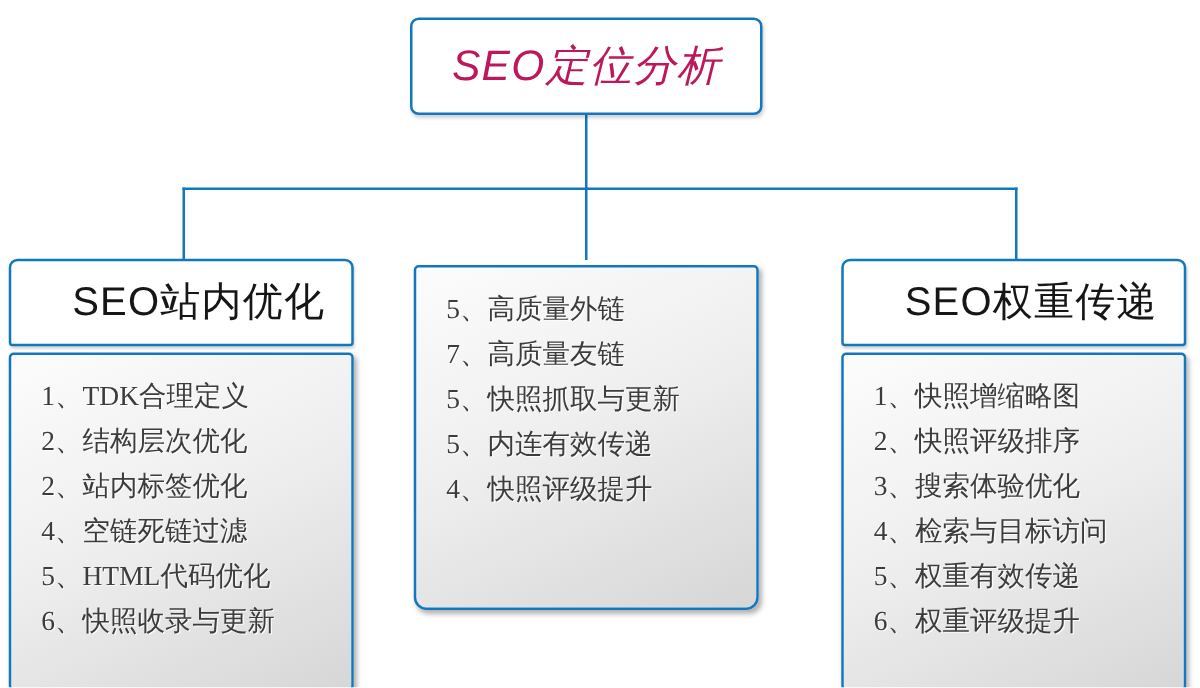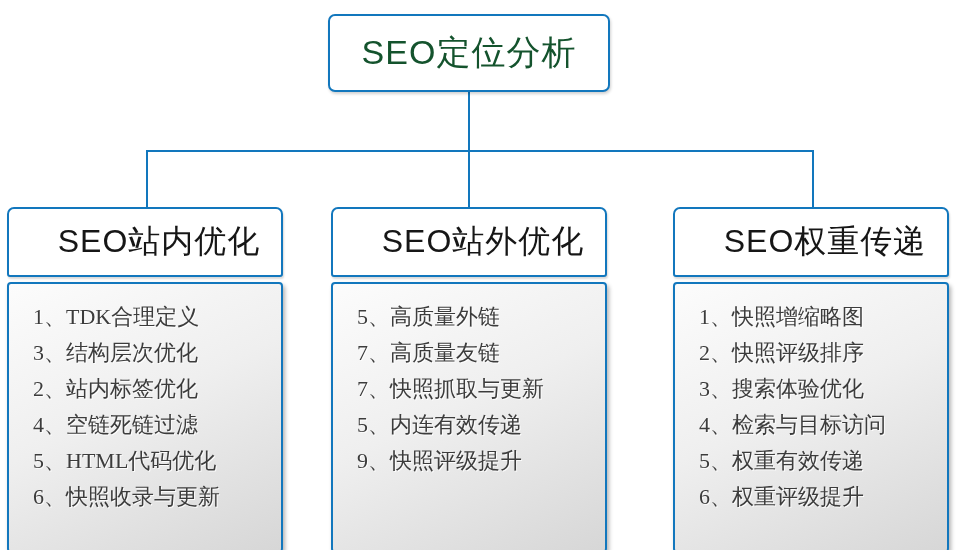--- a/index.html
+++ b/index.html
@@ -32,23 +32,24 @@
     position: absolute;
     left: 328px; top: 14px;
     width: 278px; height: 74px;
     background: #ffffff;
     border: 2px solid var(--blue, #1277bd);
     border-radius: 7px;
     display: flex;
     align-items: center;
     justify-content: center;
     font-size: 34px;
-    color: #14532d;
+    color: #be185d;
     letter-spacing: 1px;
     box-shadow: 1px 2px 3px rgba(0,0,0,0.18);
+    font-style: italic;
   }
   
   .column {
     position: absolute;
     top: 207px;
     width: 276px;
   }
   #col-0 { left: 7px;   }
   #col-1 { left: 331px; }
   #col-2 { left: 673px; }
@@ -99,38 +100,35 @@
   <div class="root-box">
     <span>SEO定位分析</span>
   </div>
 
   <div class="column" id="col-0">
     <div class="branch-header">
       <span>SEO站内优化</span>
     </div>
     <div class="branch-body">
       <div class="list-item">1、TDK合理定义</div>
-      <div class="list-item">3、结构层次优化</div>
+      <div class="list-item">2、结构层次优化</div>
       <div class="list-item">2、站内标签优化</div>
       <div class="list-item">4、空链死链过滤</div>
       <div class="list-item">5、HTML代码优化</div>
       <div class="list-item">6、快照收录与更新</div>
     </div>
   </div>
 
   <div class="column" id="col-1">
-    <div class="branch-header">
-      <span>SEO站外优化</span>
-    </div>
     <div class="branch-body">
       <div class="list-item">5、高质量外链</div>
       <div class="list-item">7、高质量友链</div>
-      <div class="list-item">7、快照抓取与更新</div>
+      <div class="list-item">5、快照抓取与更新</div>
       <div class="list-item">5、内连有效传递</div>
-      <div class="list-item">9、快照评级提升</div>
+      <div class="list-item">4、快照评级提升</div>
     </div>
   </div>
 
   <div class="column" id="col-2">
     <div class="branch-header">
       <span>SEO权重传递</span>
     </div>
     <div class="branch-body">
       <div class="list-item">1、快照增缩略图</div>
       <div class="list-item">2、快照评级排序</div>

